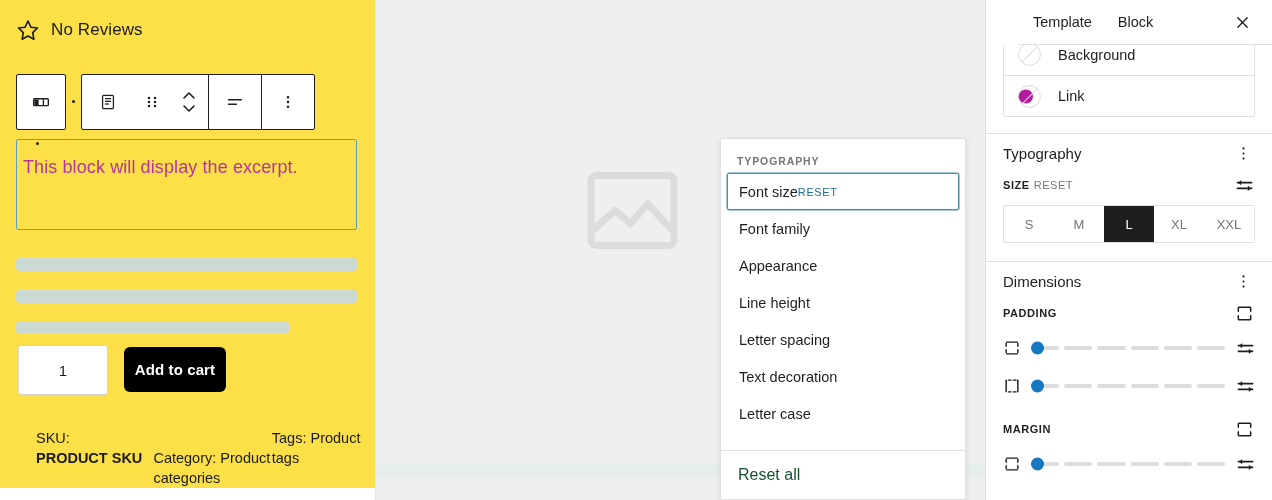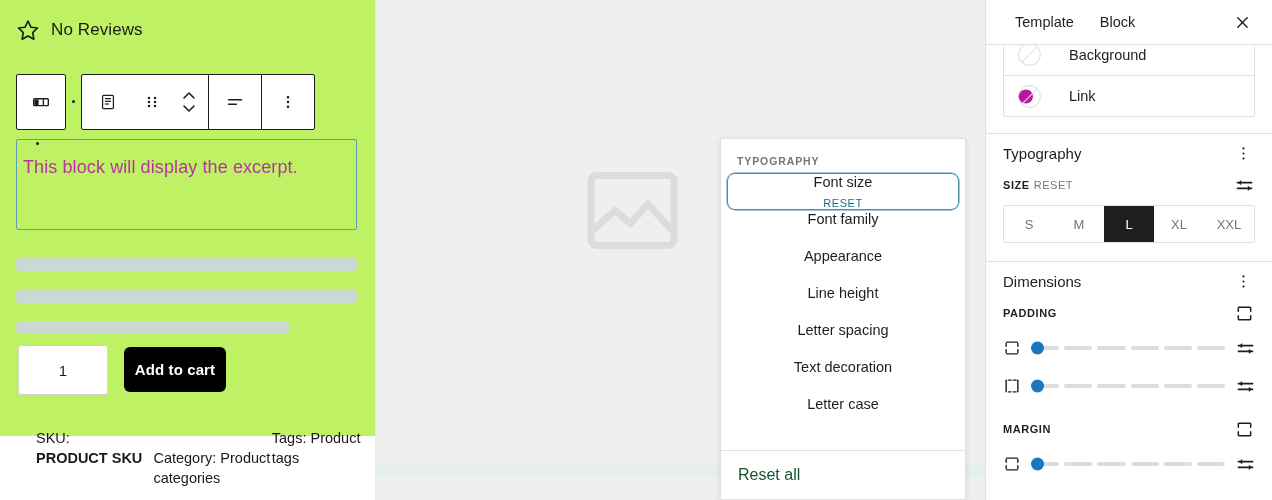--- a/index.html
+++ b/index.html
@@ -10,22 +10,22 @@
     font-family: "Liberation Sans", sans-serif;
     background: #ffffff;
     -webkit-font-smoothing: antialiased;
   }
 
   #app { position: relative; width: 1272px; height: 500px; display: flex; }
 
   
   .preview-pane {
     position: relative;
-    width: 375px; height: 436px;
-    background: #bef264;
+    width: 375px; height: 488px;
+    background: #fde047;
     flex: 0 0 375px;
     padding: 0;
   }
 
   .reviews-row {
     position: absolute; left: 16px; top: 18px;
     display: flex; align-items: center; gap: 11px;
   }
   .star-icon { display: block; width: 24px; height: 24px; }
   .reviews-label { font-size: 17px; color: #1a1a1a; letter-spacing: .1px; }
@@ -145,26 +145,25 @@
     display: flex; flex-direction: column;
   }
   .pop-label {
     font-size: 10.5px; letter-spacing: .9px;
     color: #757575; font-weight: 600;
     padding: 16px 16px 6px 16px;
   }
   .pop-list { flex: 1 1 auto; padding: 0 6px; }
   .pop-item {
     height: 37px;
-    display: flex; align-items: center; justify-content: space-between;
+    display: flex; align-items: center; justify-content: flex-start;
     padding: 0 11px;
     font-size: 14.5px; color: #1e1e1e;
-    cursor: pointer; border-radius: 8px;
+    cursor: pointer; border-radius: 2px;
     border: 1px solid transparent;
-    flex-direction: column;
   }
   .pop-item.selected {
     border: 1px solid #4a8fa8;
     box-shadow: 0 0 0 .5px #4a8fa8;
   }
   .pop-item .reset-label {
     font-size: 11px; letter-spacing: .6px; color: #1a6d8e; font-weight: 500;
   }
   .pop-footer {
     border-top: 1px solid #e0e0e0;
@@ -175,42 +174,42 @@
   
   .sidebar {
     width: 287px; flex: 0 0 287px; height: 500px;
     background: #fff;
     border-left: 1px solid #e0e0e0;
     position: relative;
     overflow: hidden;
   }
   .sb-header {
     height: 45px; display: flex; align-items: center;
-    padding: 0 15px 0 16px;
+    padding: 0 15px 0 2px;
     border-bottom: 1px solid #e0e0e0;
-    background: #fff; position: relative; z-index: 5;
+    background: #fff; position: relative; z-index: 5; margin-left: 32px;
   }
   .sb-tab {
     font-size: 14.5px; color: #1e1e1e; cursor: pointer;
     padding: 0 13px; height: 44px; line-height: 44px;
   }
   .sb-tab.active { font-weight: 400; }
   .sb-close {
     margin-left: auto; width: 30px; height: 30px;
     display: flex; align-items: center; justify-content: center; cursor: pointer;
   }
 
   .sb-body { position: absolute; top: 45px; left: 0; right: 0; bottom: 0; overflow: hidden; }
 
   .color-card {
     margin: 0 17px; border: 1px solid #e0e0e0; border-radius: 2px;
     position: relative; top: -12px;
   }
   .color-row {
-    height: 41px; display: flex; align-items: center; gap: 27px;
+    height: 41px; display: flex; align-items: center; gap: 16px;
     padding: 0 13px; cursor: pointer;
   }
   .color-row + .color-row { border-top: 1px solid #e0e0e0; }
   .swatch { width: 25px; height: 25px; flex: 0 0 25px; position: relative; }
   .swatch svg { display: block; }
   .color-name { font-size: 14.5px; color: #1e1e1e; }
 
   .sb-divider { height: 1px; background: #e0e0e0; margin: 16px 0 0 0; }
 
   .section {

